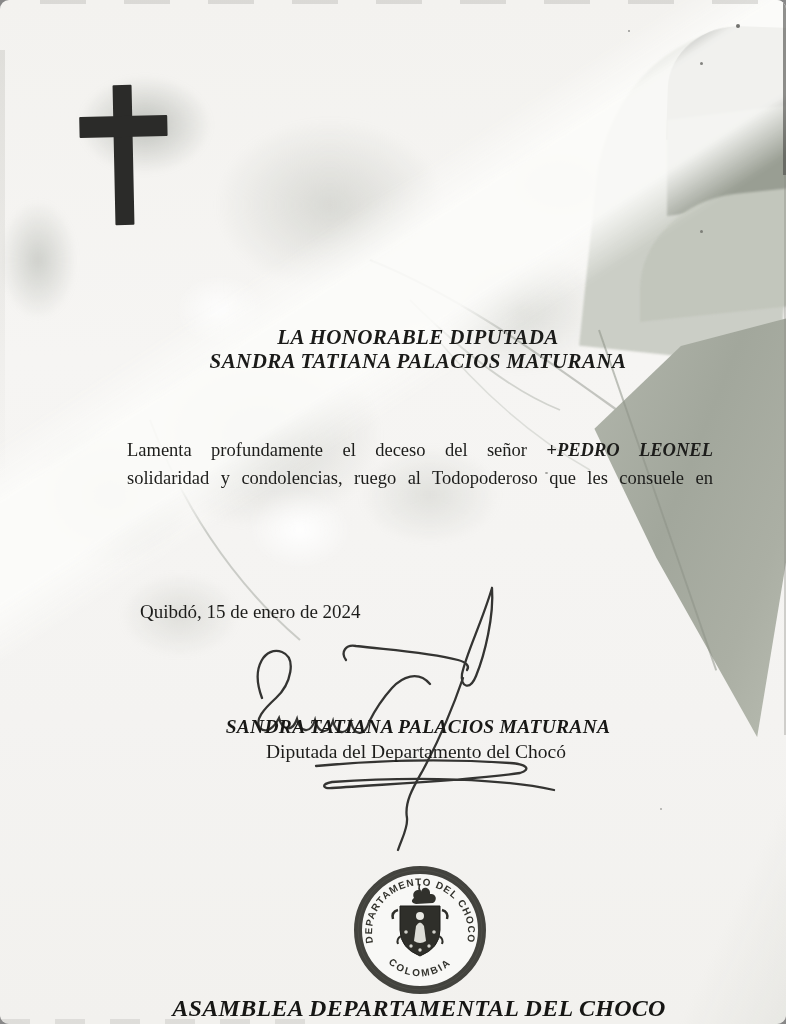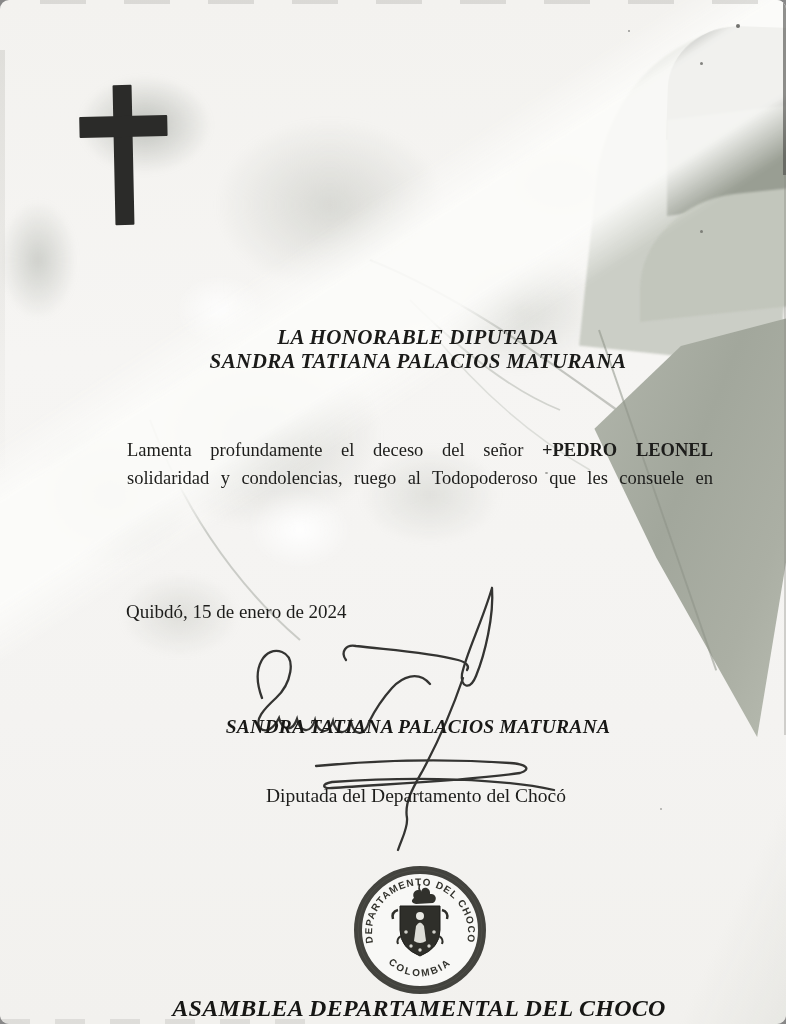--- a/index.html
+++ b/index.html
@@ -91,31 +91,31 @@
   .cross .h{position:absolute;left:2px;top:33px;width:88px;height:21px;background:#2b2b29;border-radius:1px;}
   .title{
     position:absolute;left:418px;top:325px;transform:translateX(-50%);
     width:560px;text-align:center;
     font-style:italic;font-weight:600;font-size:21px;line-height:24px;
     letter-spacing:.4px;color:#1b1b19;white-space:nowrap;
   }
   .body-par{position:absolute;left:127px;top:437px;width:586px;font-size:18.5px;color:#1d1d1b;}
   .body-line{height:27.5px;line-height:27.5px;text-align:justify;text-align-last:justify;white-space:normal;}
   .body-line.last{text-align-last:left;}
-  .body-line .b{font-weight:bold;}
-  .date-line{position:absolute;left:126px;top:601px;font-size:19px;color:#1d1d1b;}
+  .body-line .b{font-weight:bold;font-style:italic;}
+  .date-line{position:absolute;left:140px;top:601px;font-size:19px;color:#1d1d1b;}
   .sig-svg{position:absolute;left:180px;top:570px;}
   .sig-name{
     position:absolute;left:418px;top:716px;transform:translateX(-50%);
     font-style:italic;font-weight:bold;font-size:19.5px;letter-spacing:.3px;
     white-space:nowrap;color:#181816;
   }
   .sig-role{
     position:absolute;left:416px;top:741px;transform:translateX(-50%);
-    font-size:19.5px;white-space:nowrap;color:#1d1d1b;margin-top:44px;
+    font-size:19.5px;white-space:nowrap;color:#1d1d1b;
   }
   .seal{position:absolute;left:354px;top:866px;}
   .seal text{font-family:"Liberation Sans","DejaVu Sans",sans-serif;font-weight:bold;fill:#33332d;}
   .footer-line{
     position:absolute;left:419px;top:995px;transform:translateX(-50%);
     font-style:italic;font-weight:bold;font-size:24px;letter-spacing:.3px;
     white-space:nowrap;color:#161614;
   }
 </style>
 </head>

